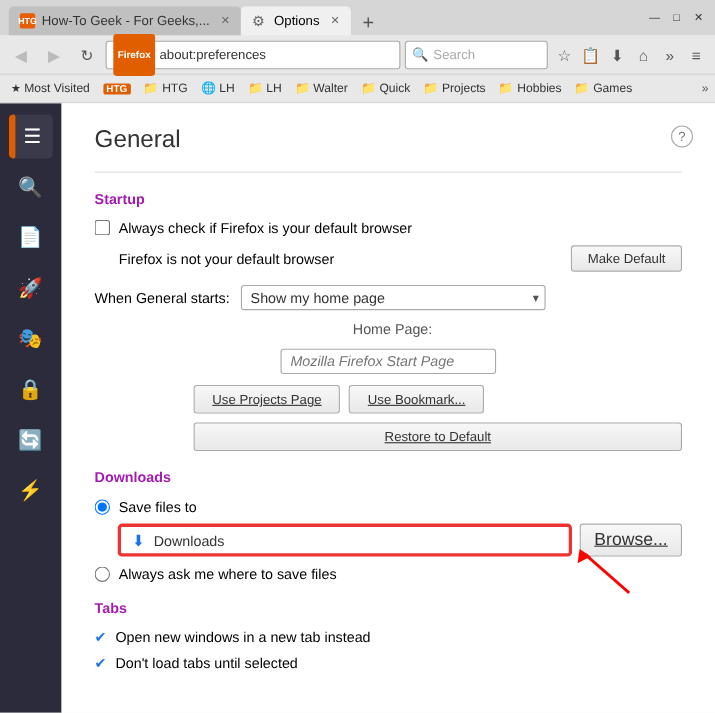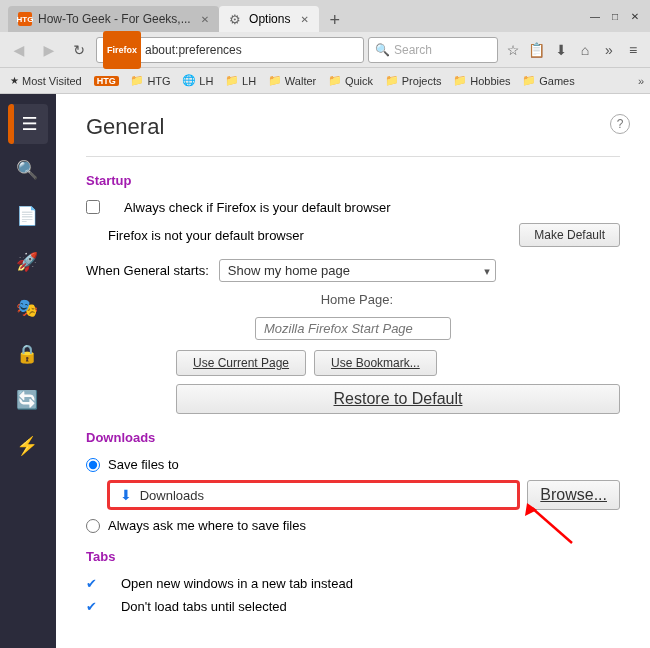--- a/index.html
+++ b/index.html
@@ -163,21 +163,21 @@
       justify-content: center;
       color: #777;
       font-size: 12px;
       cursor: pointer;
     }
 
     .divider { border: none; border-top: 1px solid #ddd; margin: 0 0 16px 0; }
 
     .section-title { font-weight: bold; color: #a21caf; margin-bottom: 12px; font-size: 13px; }
 
-    .checkbox-row { display: flex; align-items: flex-start; gap: 24px; margin-bottom: 8px; }
+    .checkbox-row { display: flex; align-items: flex-start; gap: 8px; margin-bottom: 8px; }
     .checkbox-input { width: 14px; height: 14px; border: 1px solid #aaa; background: white; cursor: pointer; }
 
     .make-default-btn {
       padding: 4px 14px;
       background: linear-gradient(#f8f8f8, #e8e8e8);
       border: 1px solid #aaa;
       border-radius: 3px;
       cursor: pointer;
       font-size: 12px;
       color: #333;
@@ -235,21 +235,21 @@
       text-decoration: underline;
     }
 
     .restore-btn-row { margin-bottom: 16px; margin-left: 90px; }
     .restore-btn {
       padding: 5px 16px;
       background: linear-gradient(#f8f8f8, #e8e8e8);
       border: 1px solid #aaa;
       border-radius: 3px;
       cursor: pointer;
-      font-size: 16px;
+      font-size: 12px;
       color: #333;
       text-decoration: underline;
       width: 100%;
       max-width: 490px;
     }
 
     
     .downloads-section { margin-top: 4px; }
 
     .radio-row { display: flex; align-items: center; gap: 8px; margin-bottom: 8px; }
@@ -439,21 +439,21 @@
           </select>
         </div>
       </div>
 
       <div class="home-page-row">
         <label style="min-width:80px;text-align:right;color:#555;">Home Page:</label>
         <input type="text" class="home-page-input" placeholder="Mozilla Firefox Start Page" style="">
       </div>
 
       <div class="button-row">
-        <button class="action-btn">Use Current Page</button>
+        <button class="action-btn">Use Projects Page</button>
         <button class="action-btn">Use Bookmark...</button>
       </div>
 
       <div class="restore-btn-row">
         <button class="restore-btn">Restore to Default</button>
       </div>
     </div>
 
     <div class="downloads-section">
       <div class="section-title">Downloads</div>

